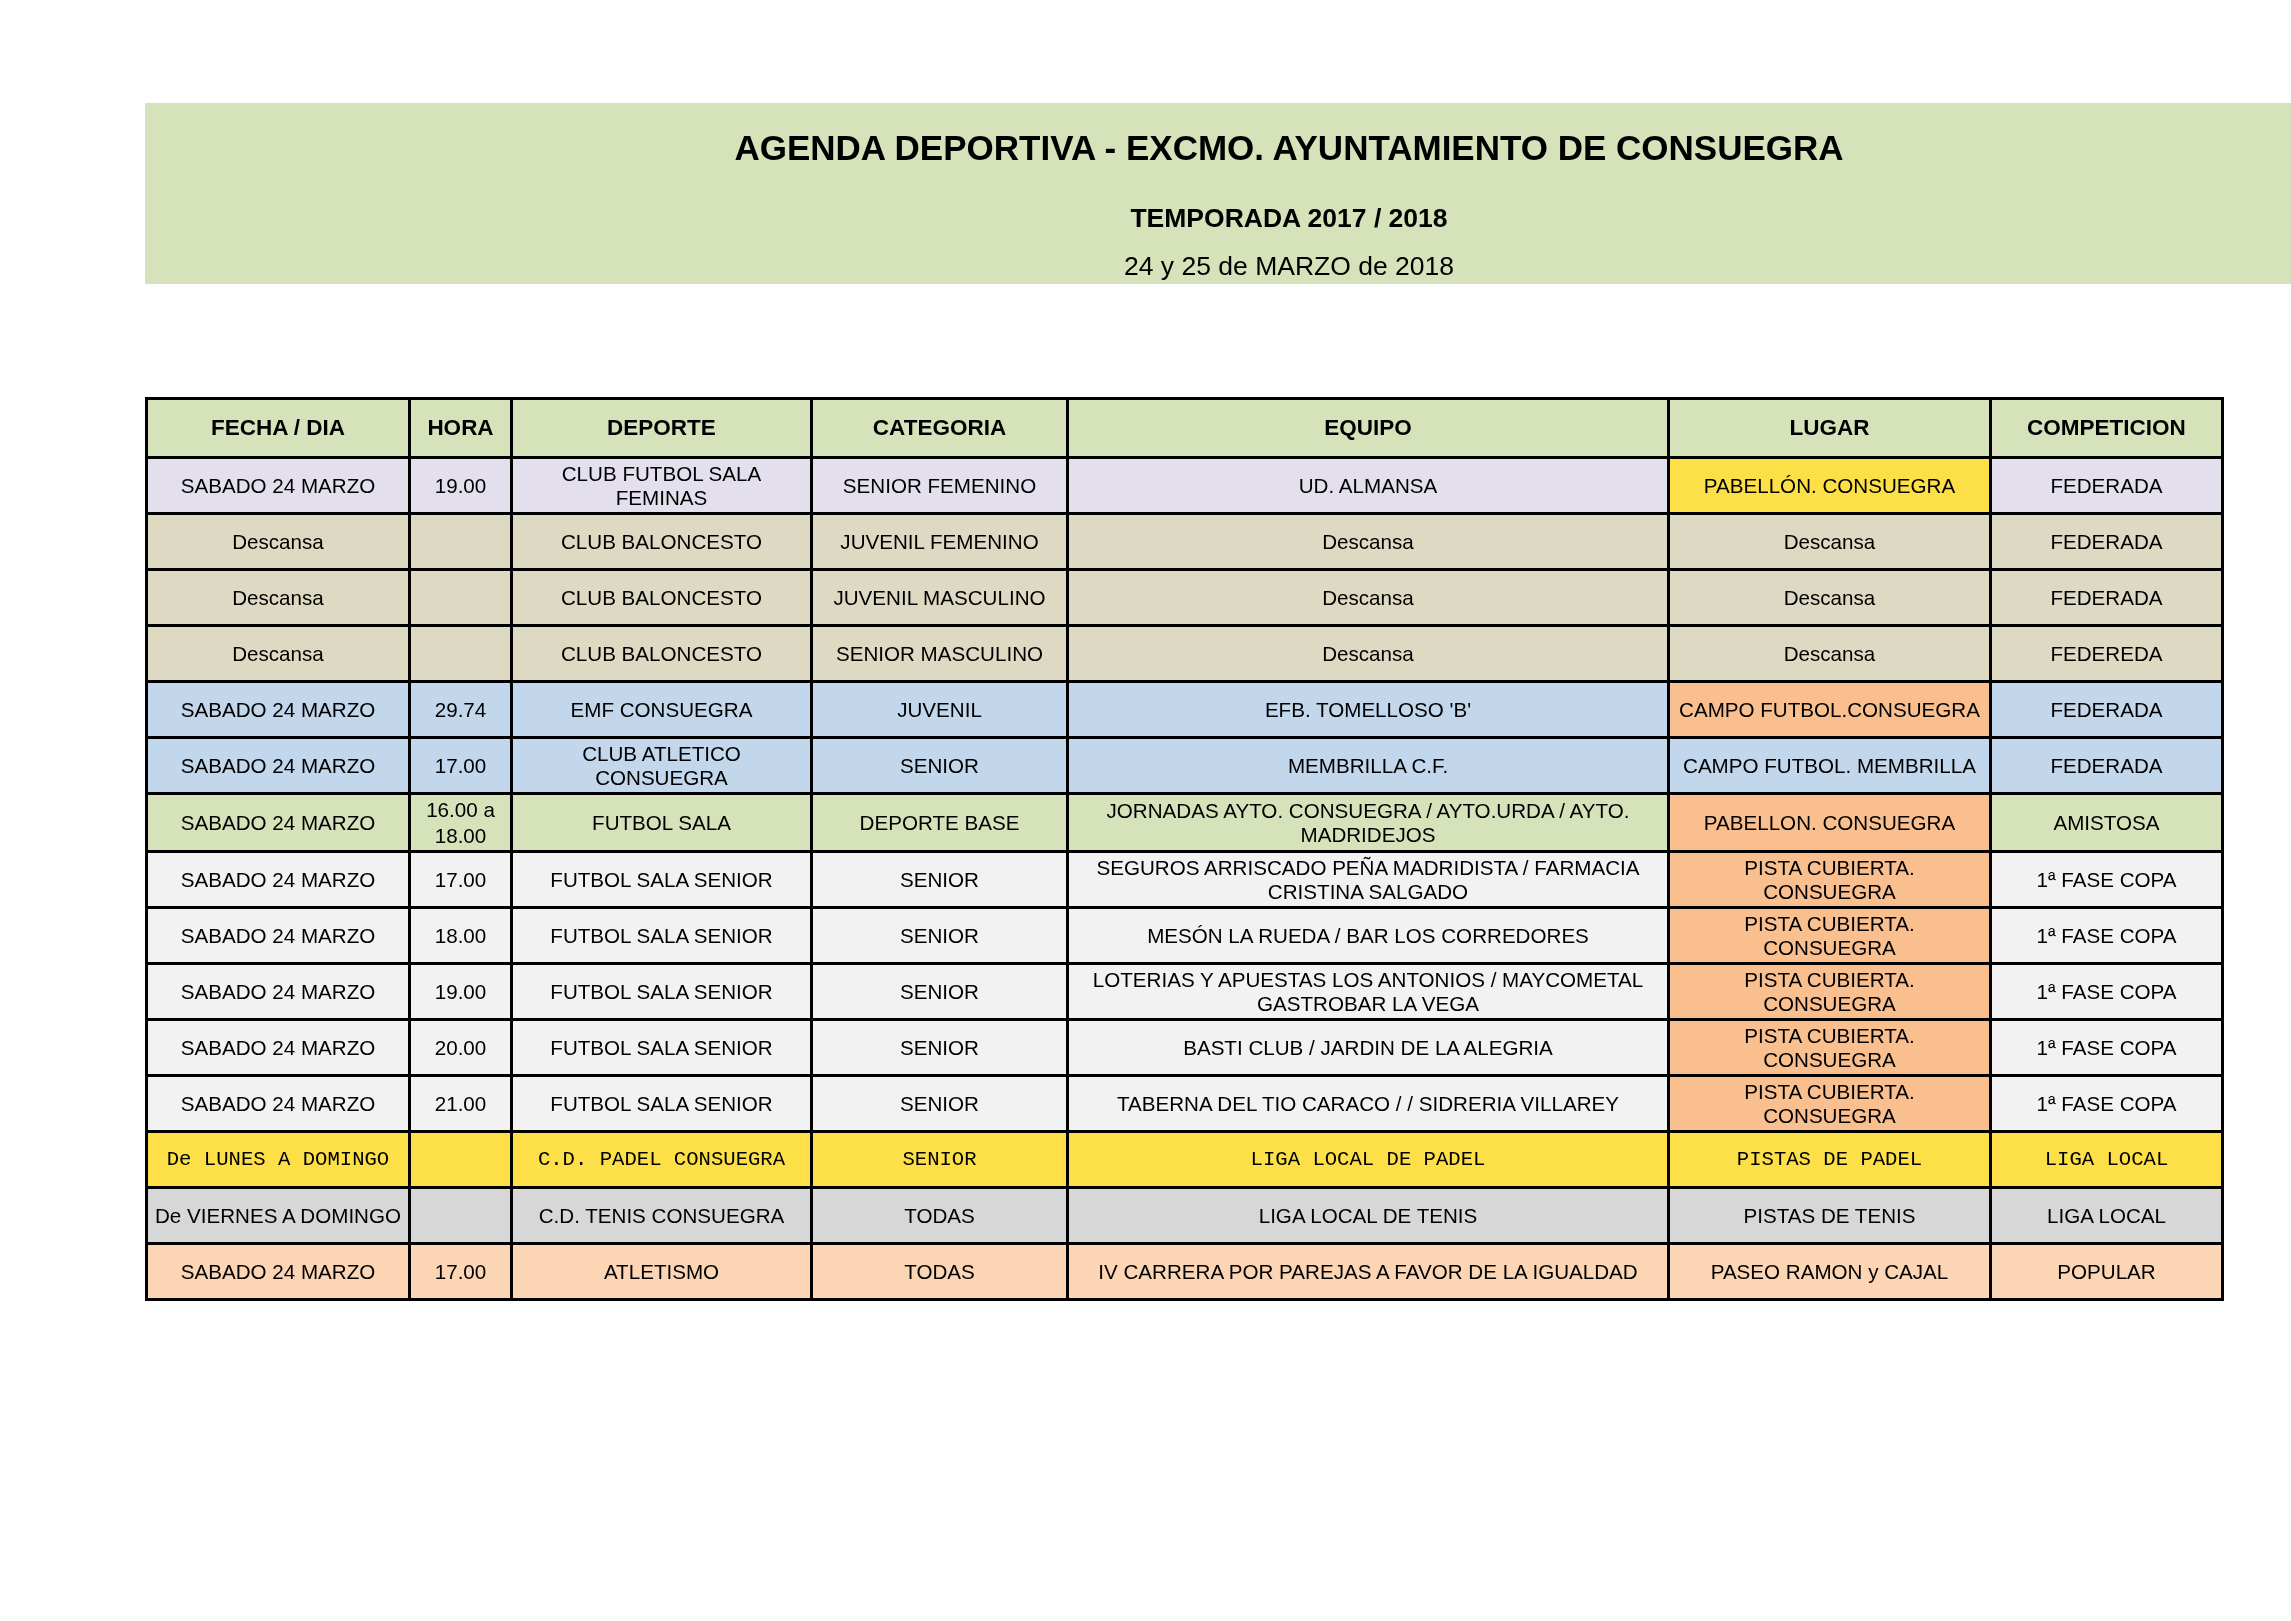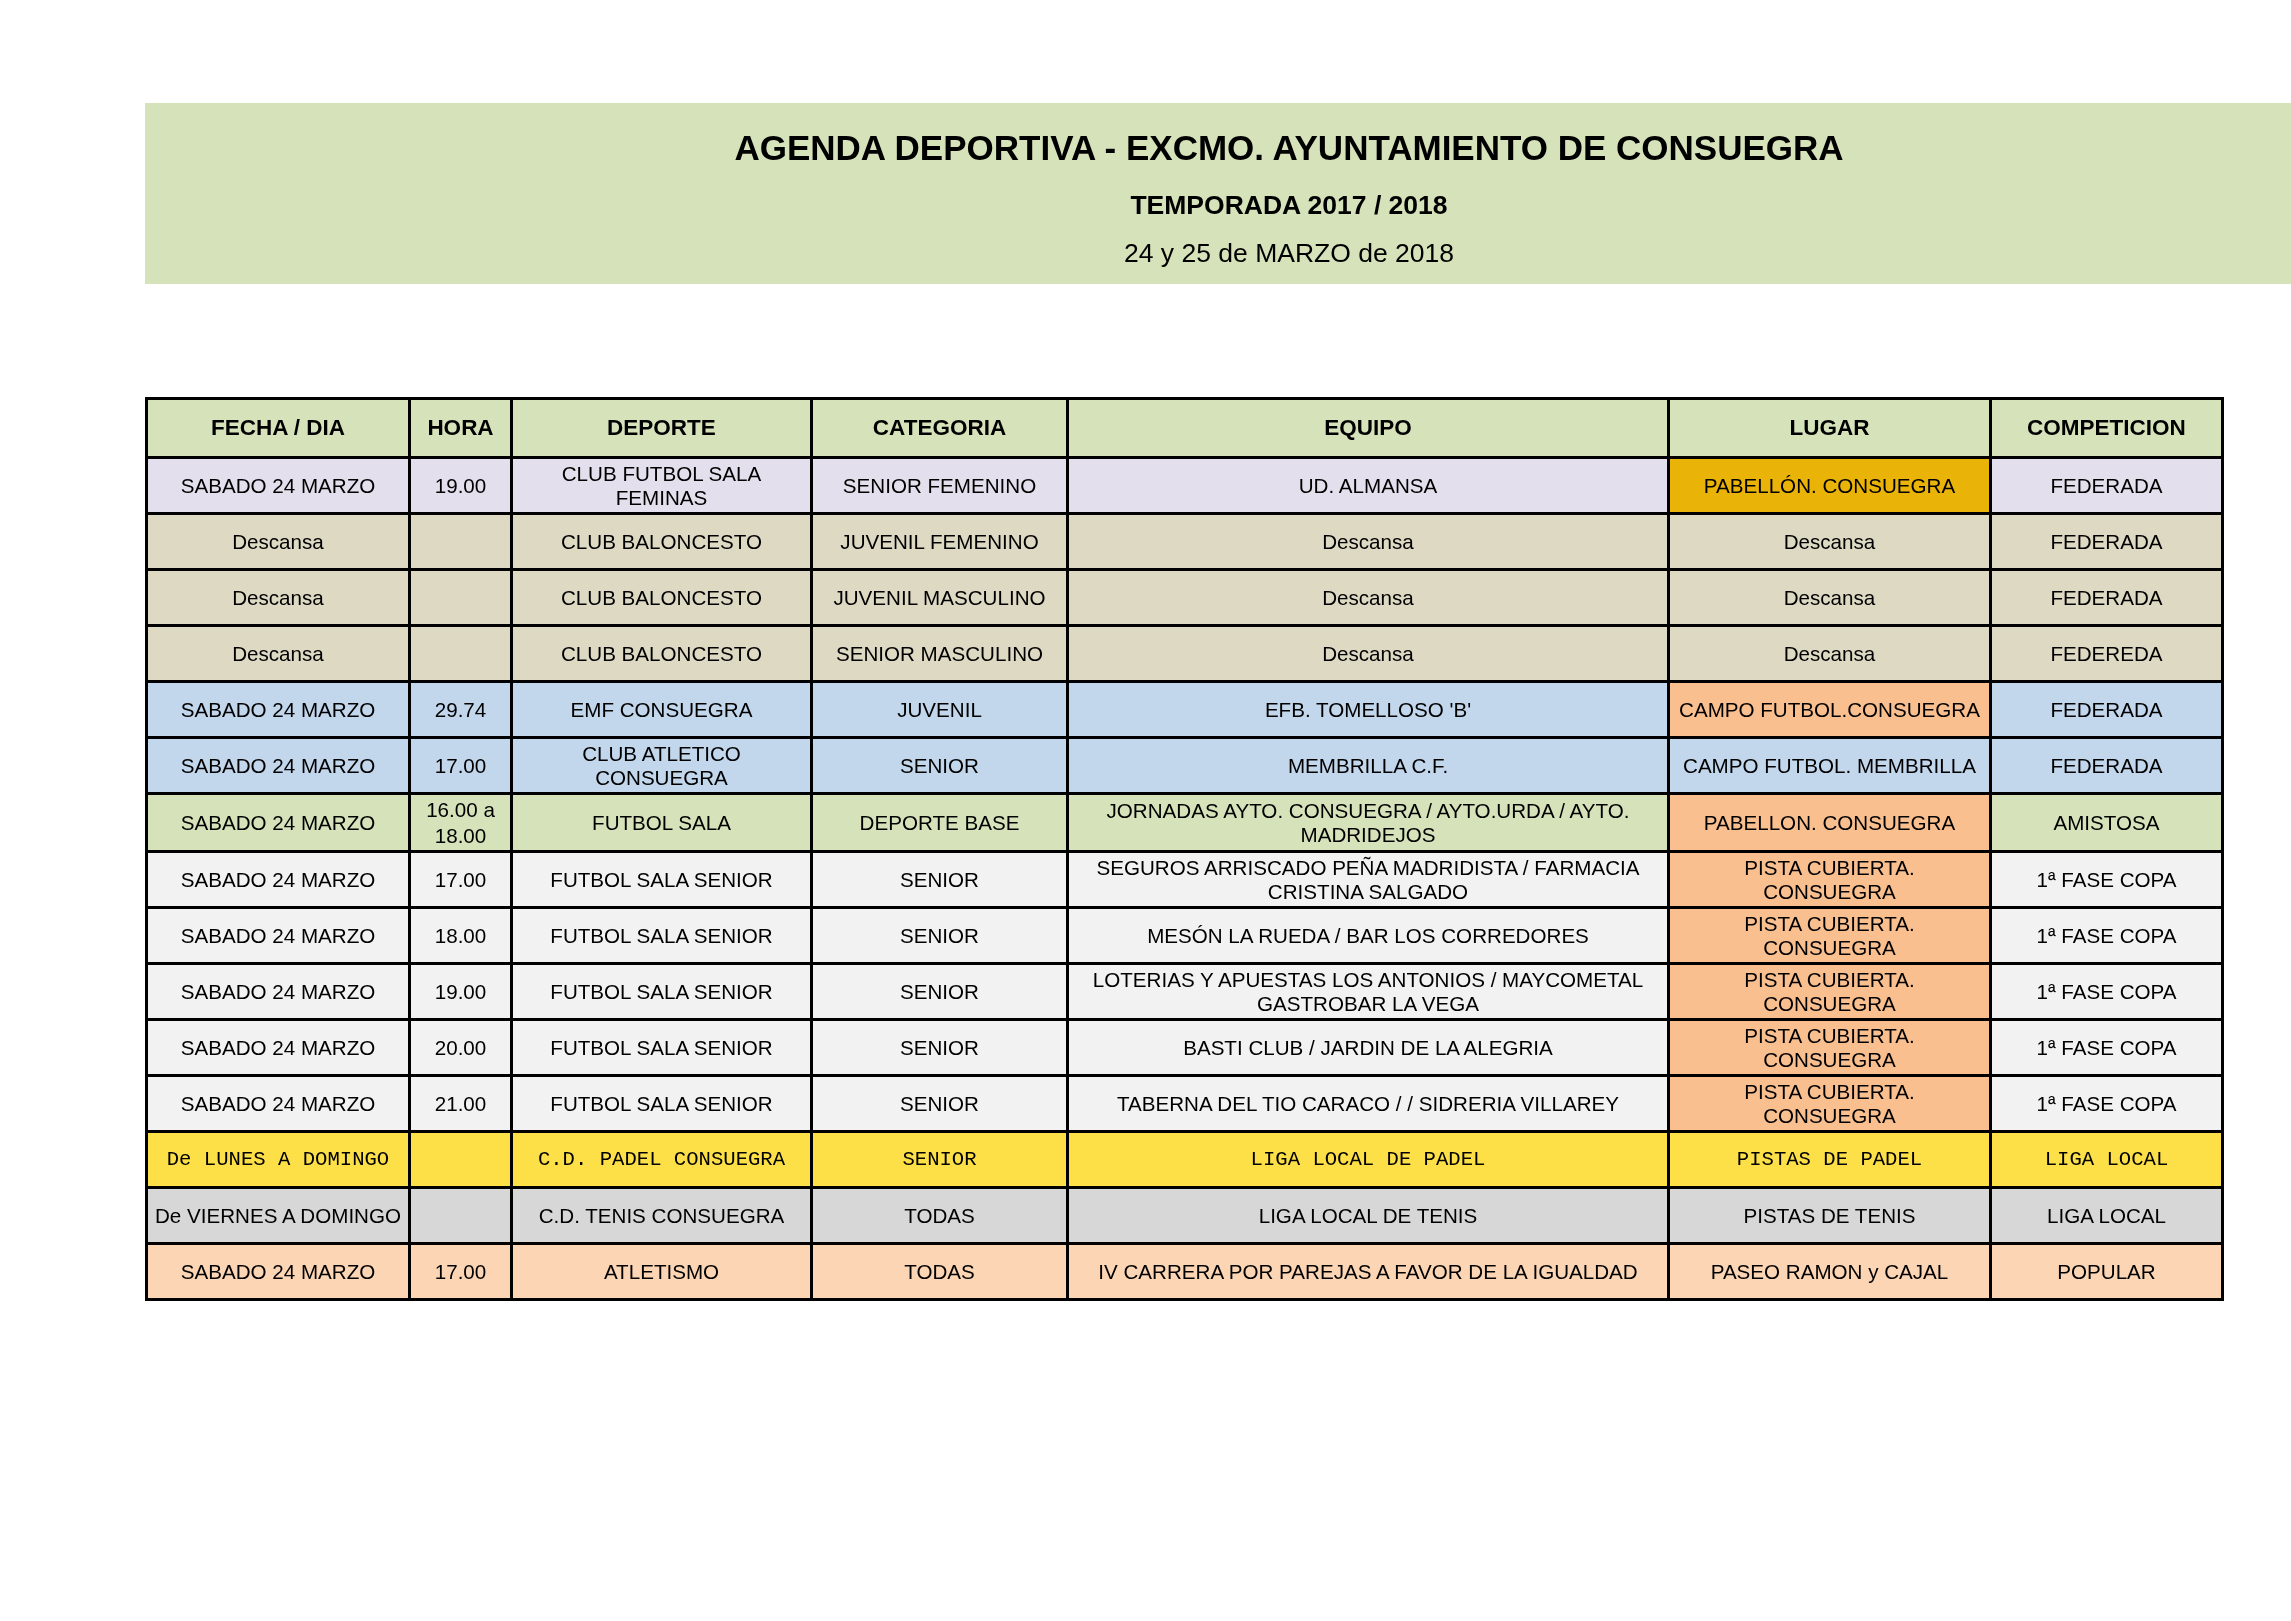--- a/index.html
+++ b/index.html
@@ -32,21 +32,21 @@
     box-sizing: border-box;
     padding-top: 23.5px;
   }
   .band .title {
     font-size: 35px;
     font-weight: bold;
     letter-spacing: 0px;
     line-height: 41px;
   }
   .band .sub1 {
-    margin-top: 22px;
+    margin-top: 35px;
     font-size: 26.5px;
     font-weight: bold;
     line-height: 31px;
   }
   .band .sub2 {
     margin-top: 17.6px;
     font-size: 26.5px;
     font-weight: normal;
     line-height: 31px;
   }
@@ -122,21 +122,21 @@
             <th>COMPETICION</th>
           </tr>
       </thead>
       <tbody>
           <tr style="background: rgb(228, 223, 236);">
             <td>SABADO 24 MARZO</td>
             <td>19.00</td>
             <td>CLUB FUTBOL SALA FEMINAS</td>
             <td>SENIOR FEMENINO</td>
             <td>UD. ALMANSA</td>
-            <td class="f-lugar" style="background: #eab308;">PABELLÓN. CONSUEGRA</td>
+            <td class="f-lugar" style="background: #fde047;">PABELLÓN. CONSUEGRA</td>
             <td>FEDERADA</td>
           </tr>
           <tr style="background: rgb(221, 217, 195);">
             <td>Descansa</td>
             <td></td>
             <td>CLUB BALONCESTO</td>
             <td>JUVENIL FEMENINO</td>
             <td>Descansa</td>
             <td class="f-lugar-xs">Descansa</td>
             <td>FEDERADA</td>

